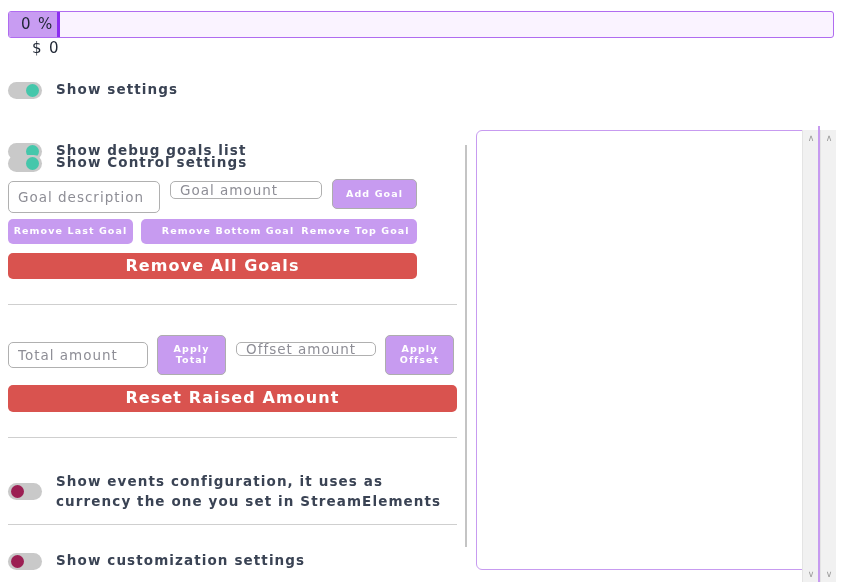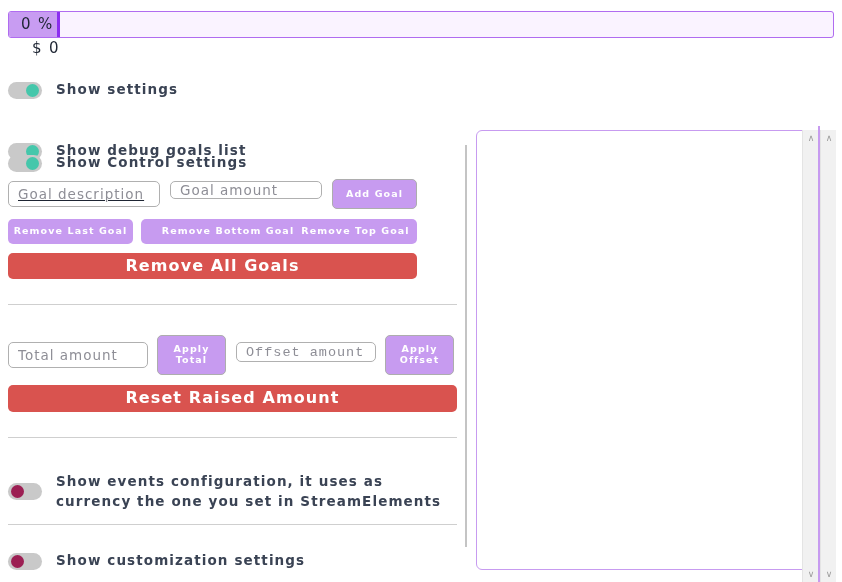--- a/index.html
+++ b/index.html
@@ -185,38 +185,38 @@
   <div class="toggle-label">Show debug goals list</div>
 </div>
 
 <div class="toggle-row" style="left:8px; top:153px; width:300px;">
   <div class="toggle on">
     <div class="knob"></div>
   </div>
   <div class="toggle-label">Show Control settings</div>
 </div>
 
-<input class="txt-input" style="left: 8px; top: 181px; width: 152px; height: 26px; text-decoration: underline;" placeholder="Goal description">
+<input class="txt-input" style="left: 8px; top: 181px; width: 152px; height: 32px;" placeholder="Goal description">
 <input class="txt-input" style="left: 170px; top: 181px; width: 152px; height: 18px;" placeholder="Goal amount">
 <div class="btn btn-purple bordered" style="left:332px; top:179px; width:85px; height:30px;">Add Goal</div>
 
 <div class="btn btn-purple" style="left:8px; top:219px; width:125px; height:25px;">Remove Last Goal</div>
 <div class="btn btn-purple" style="left:141px; top:219px; width:174px; height:25px;">Remove Bottom Goal</div>
 <div class="btn btn-purple" style="left:294px; top:219px; width:123px; height:25px;">Remove Top Goal</div>
 
 <div class="btn btn-red" style="left:8px; top:253px; width:409px; height:26px;">Remove All Goals</div>
 
 <div class="hr" style="left:8px; top:304px; width:449px;"></div>
 
 <input class="txt-input" style="left: 8px; top: 342px; width: 140px; height: 26px;" placeholder="Total amount">
 <div class="btn btn-purple bordered" style="left:157px; top:335px; width:69px; height:40px; flex-direction:column;">
   <span>Apply</span>
   <span>Total</span>
 </div>
-<input class="txt-input" style="left: 236px; top: 342px; width: 140px; height: 20px; font-family: Liberation Mono, monospace;" placeholder="Offset amount">
+<input class="txt-input" style="left: 236px; top: 342px; width: 140px; height: 14px;" placeholder="Offset amount">
 <div class="btn btn-purple bordered" style="left:385px; top:335px; width:69px; height:40px; flex-direction:column;">
   <span>Apply</span>
   <span>Offset</span>
 </div>
 
 <div class="btn btn-red" style="left:8px; top:385px; width:449px; height:27px;">Reset Raised Amount</div>
 
 <div class="hr" style="left:8px; top:437px; width:449px;"></div>
 
 <div class="toggle-row" style="left:8px; top:471px; width:448px;">

